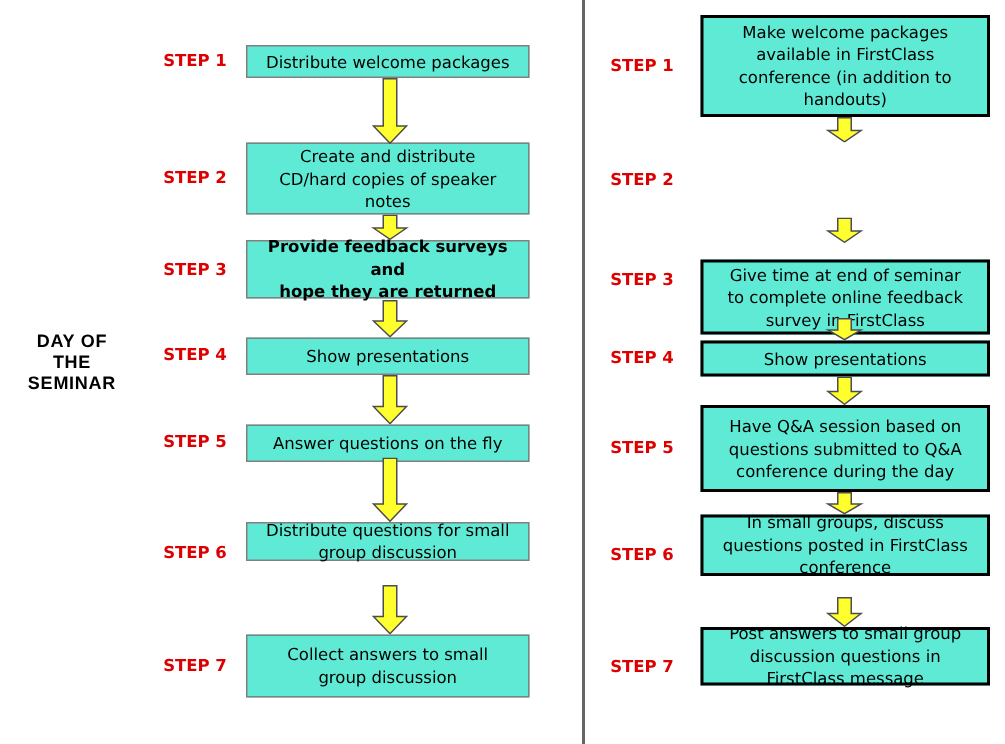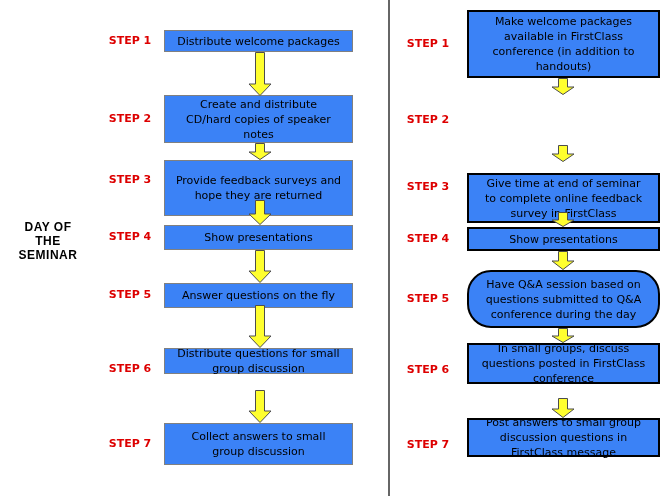--- a/index.html
+++ b/index.html
@@ -19,29 +19,29 @@
     font-size:11px;font-weight:bold;color:var(--step-label);
     white-space:nowrap;
   }
   .step.l{left:100px;}
   .step.r{left:398px;}
   .box{
     position:absolute;box-sizing:border-box;
     display:flex;align-items:center;justify-content:center;
     text-align:center;white-space:pre-line;
     font-size:11px;line-height:15px;color:var(--box-text);
-    background:#3b82f6;padding:1px 2px;
+    background:#5eead4;padding:1px 2px;
   }
   .lbox{left:164px;width:189px;border:1px solid var(--left-box-border);}
   .rbox{left:467px;width:193px;border:2px solid var(--right-box-border);}
   .l1{top:30px;height:22px;}  .r1{top:10px;height:68px;}
   .l2{top:95px;height:48px;}  .r2{top:95px;height:50px;}
-  .l3{top:160px;height:56px;} .r3{top:162px;height:50px;margin-top:11px;}
+  .l3{top:160px;height:39px;font-weight:bold;} .r3{top:162px;height:50px;margin-top:11px;}
   .l4{top:225px;height:25px;} .r4{top:227px;height:24px;}
-  .l5{top:283px;height:25px;} .r5{top:270px;height:58px;border-radius:24px;}
+  .l5{top:283px;height:25px;} .r5{top:270px;height:58px;}
   .l6{top:348px;height:26px;} .r6{top:343px;height:41px;}
   .l7{top:423px;height:42px;} .r7{top:418px;height:39px;}
   .sl1{top:34px;}  .sr1{top:37px;}
   .sl2{top:112px;} .sr2{top:113px;}
   .sl3{top:173px;} .sr3{top:180px;}
   .sl4{top:230px;} .sr4{top:232px;}
   .sl5{top:288px;} .sr5{top:292px;}
   .sl6{top:362px;} .sr6{top:363px;}
   .sl7{top:437px;} .sr7{top:438px;}
   .arrow{position:absolute;width:26px;}

